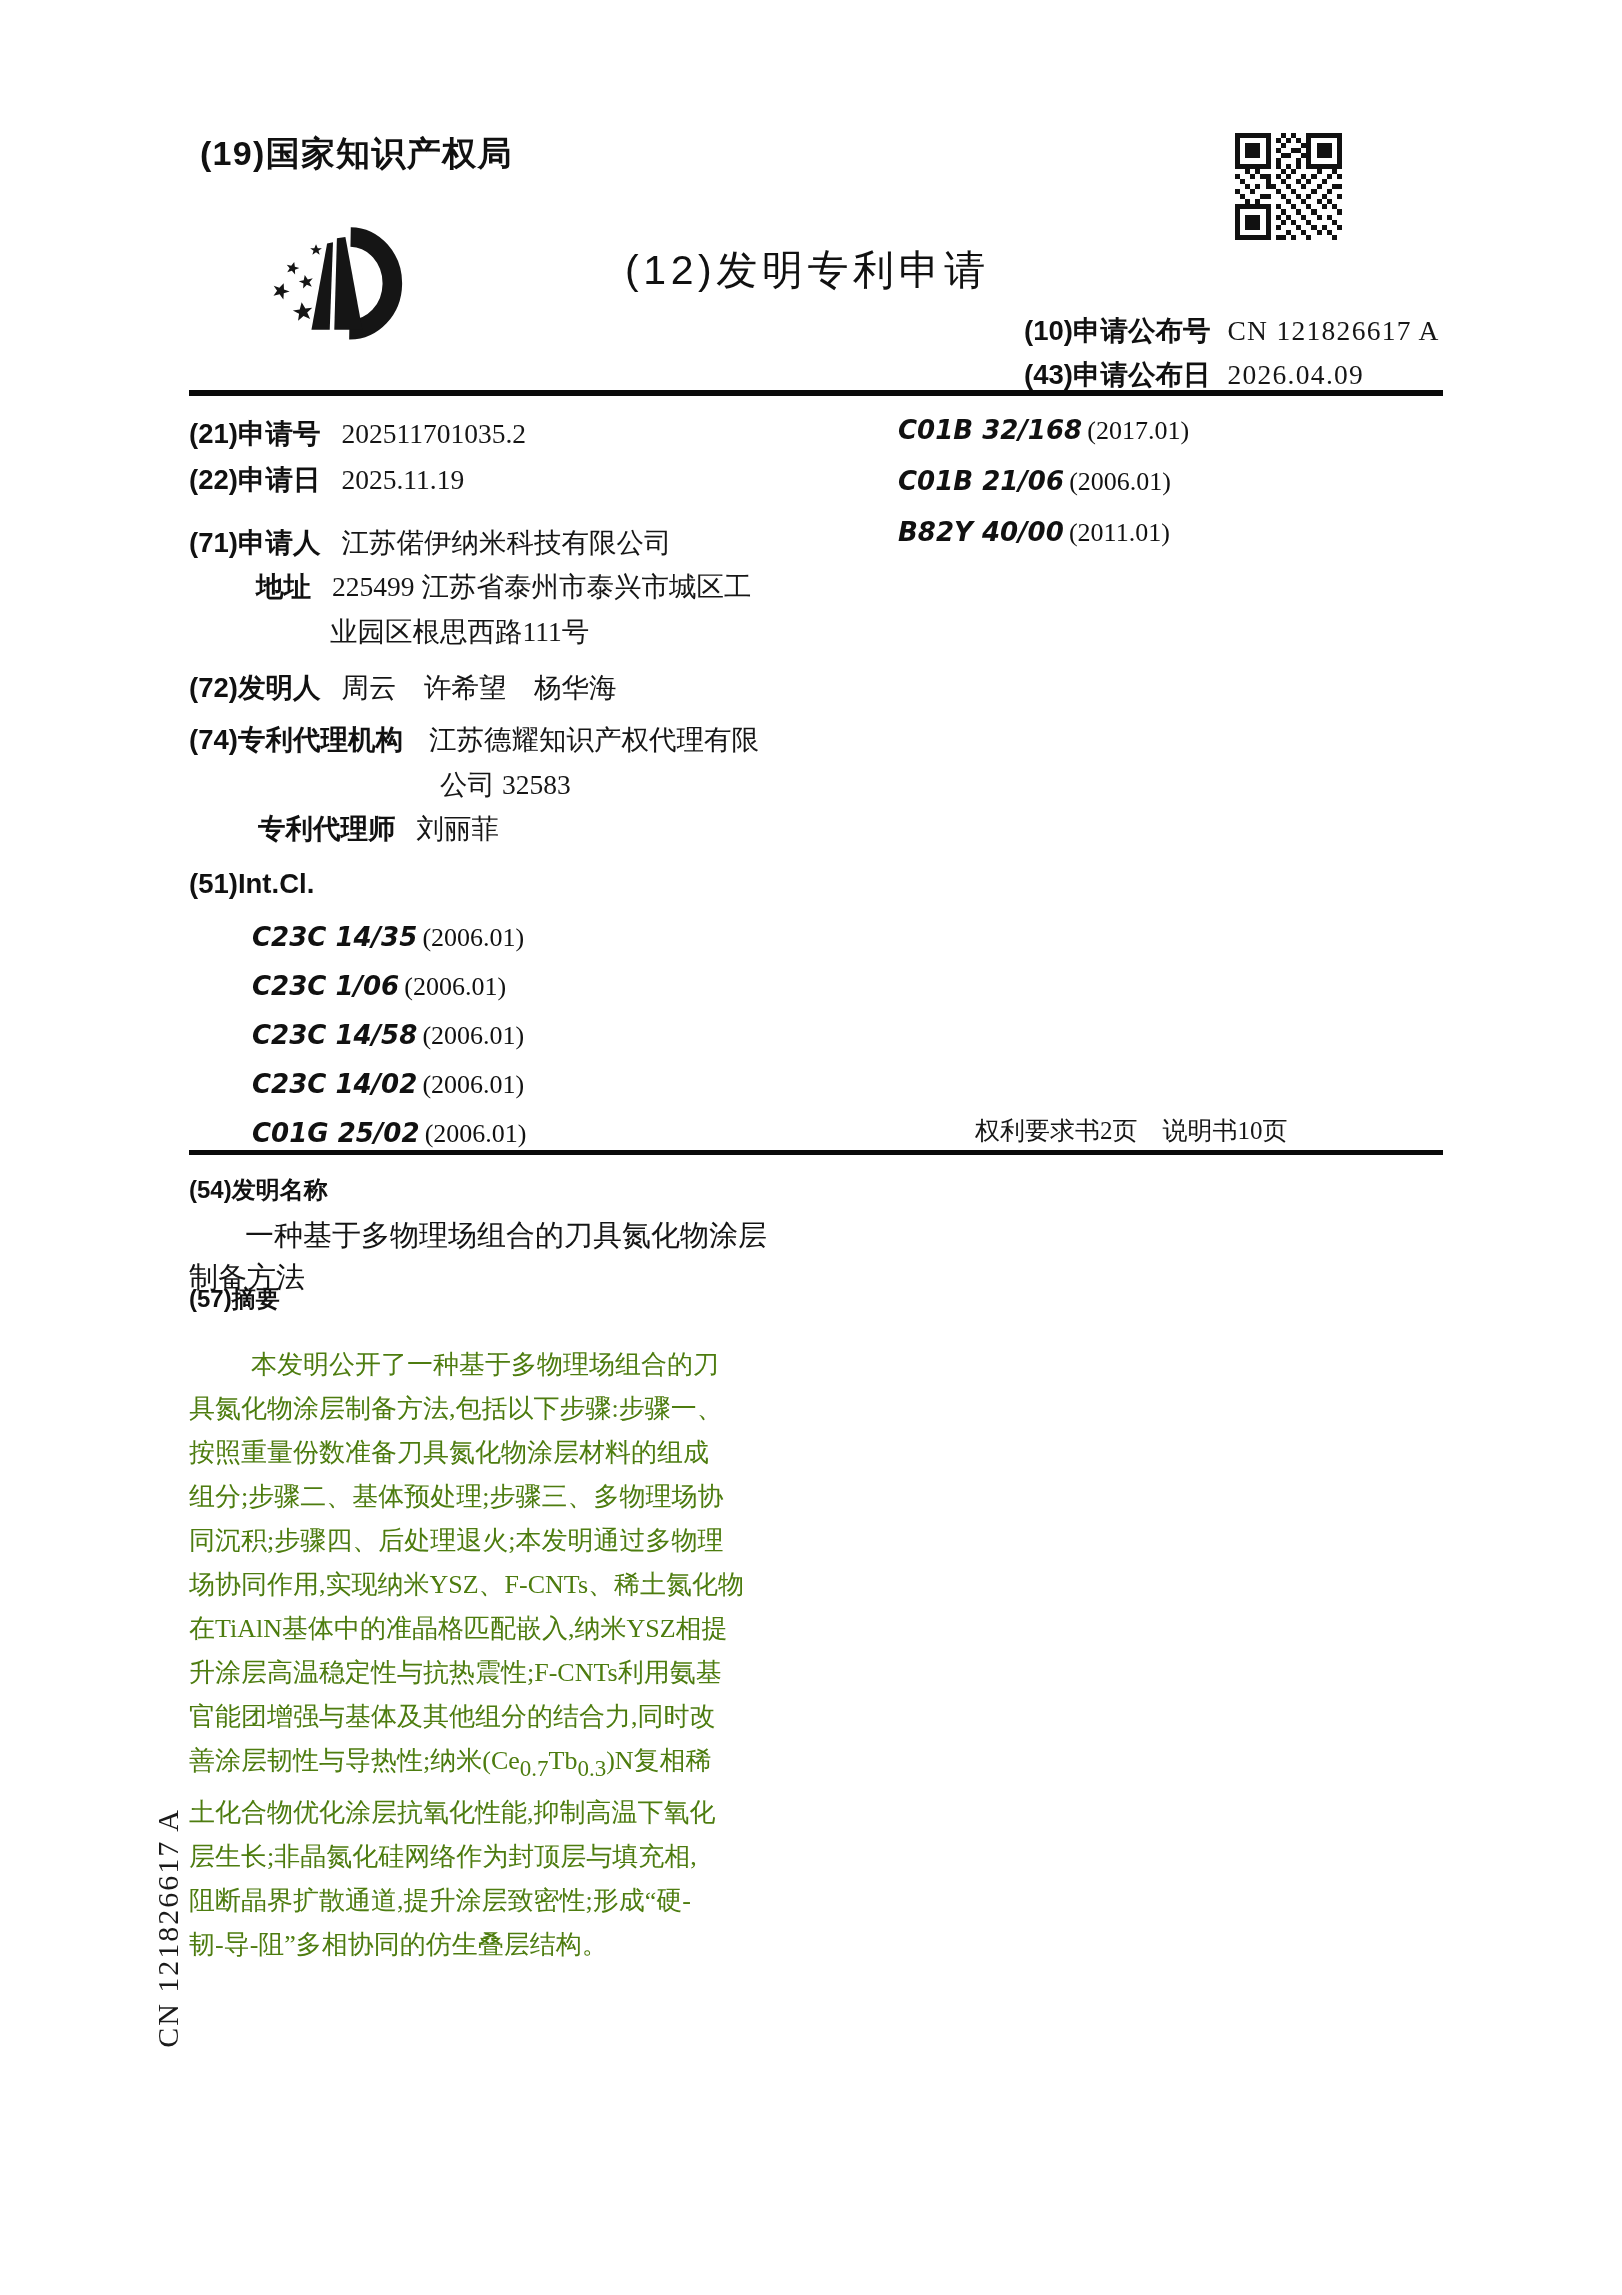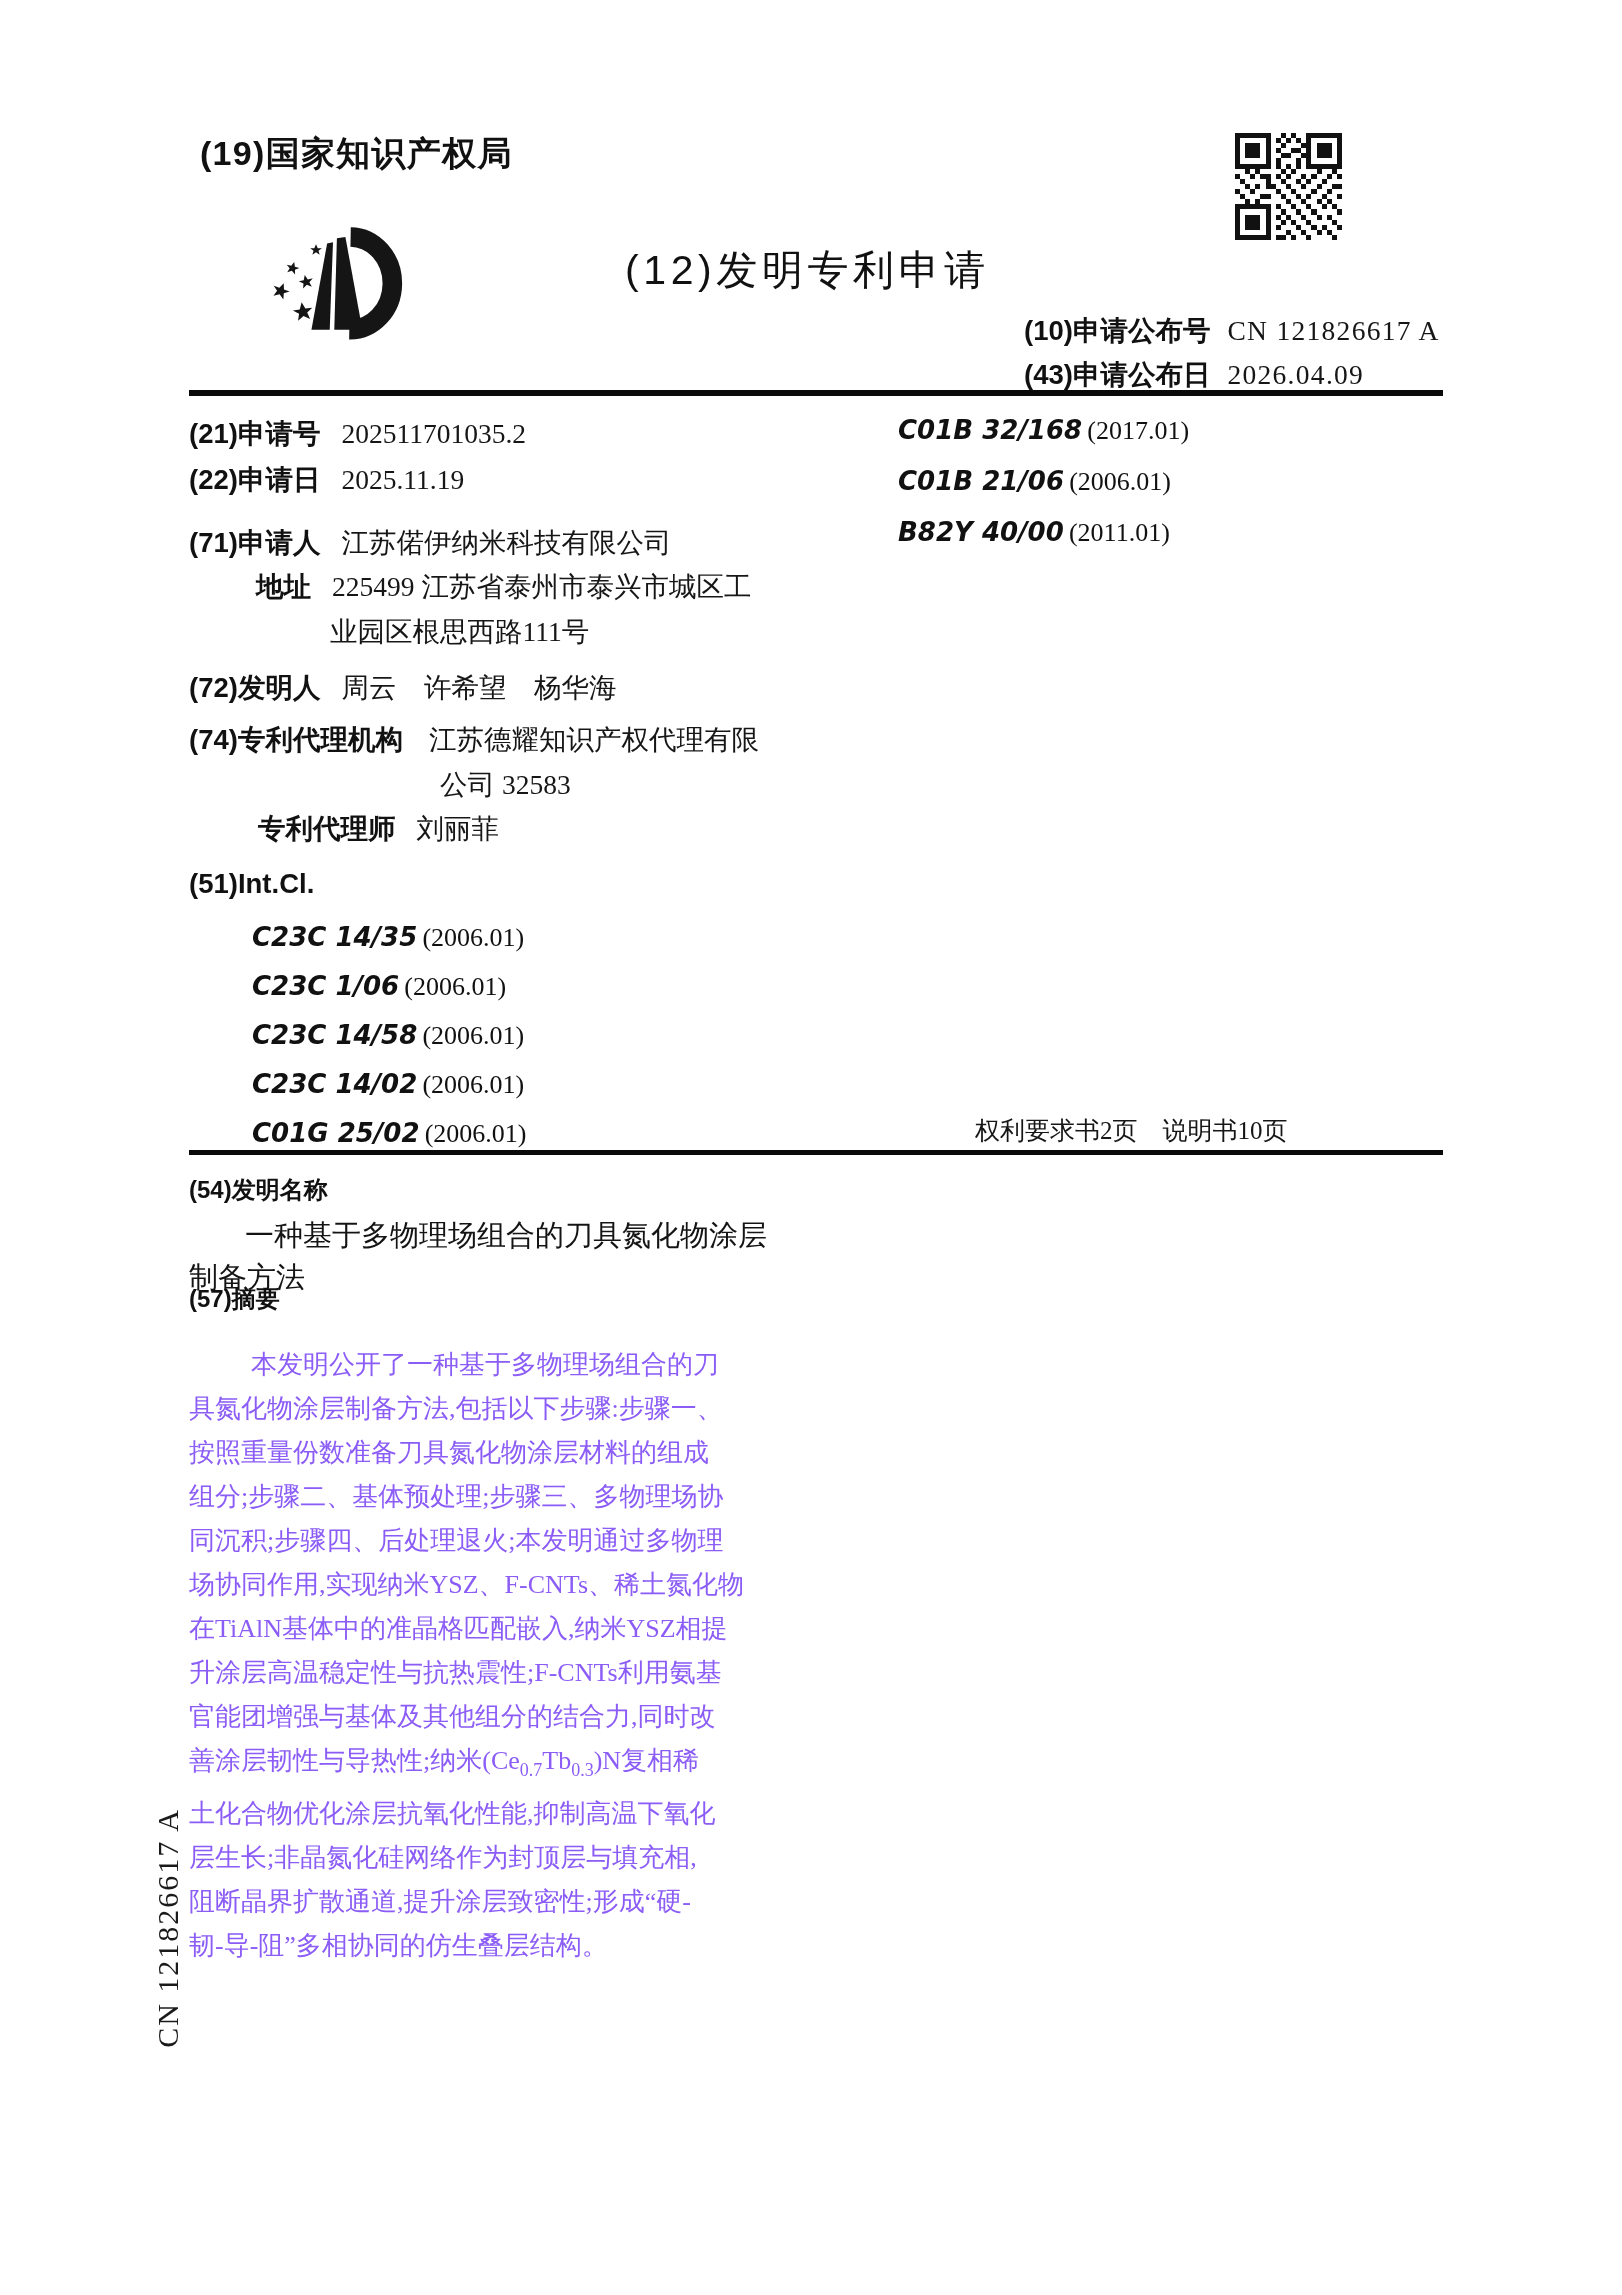--- a/index.html
+++ b/index.html
@@ -20,25 +20,25 @@
   .row .val{margin-left:21px;}
   .intcl-code{font-family:"DejaVu Sans","Liberation Sans",sans-serif;font-weight:700;font-style:italic;font-size:26px;}
   .intcl-ver{font-family:"Liberation Serif","DejaVu Serif",serif;font-size:26px;margin-left:5.2px;}
   .intcl-col{line-height:44px;}
   .pages-note{font-family:"Liberation Serif","DejaVu Serif",serif;font-size:25px;color:#161616;}
   .sec-label{font-size:24px;font-weight:700;}
   .invention-title{font-family:"Liberation Serif","DejaVu Serif",serif;font-size:29px;color:#141414;}
   .abstract{
     position:absolute;left:189px;top:1343px;width:631px;
     font-family:"Liberation Serif","DejaVu Serif",serif;font-size:26px;
-    line-height:44px;color:#8b5cf6;
+    line-height:44px;color:#4d7c0f;
   }
   .abstract .line{white-space:nowrap;}
   .abstract .indent{padding-left:62px;}
-  .sub{font-size:18px;vertical-align:-6.5px;letter-spacing:0;text-align:center;}
+  .sub{font-size:23px;vertical-align:-6.5px;letter-spacing:0;text-align:center;}
   .vertical-pub{
     position:absolute;left:168px;top:1928px;
     transform:translate(-50%,-50%) rotate(-90deg);
     font-family:"Liberation Serif","DejaVu Serif",serif;
     font-size:30px;letter-spacing:2px;color:#1a1a1a;white-space:nowrap;
   }
   svg{display:block;}
 </style>
 </head>
 <body>

